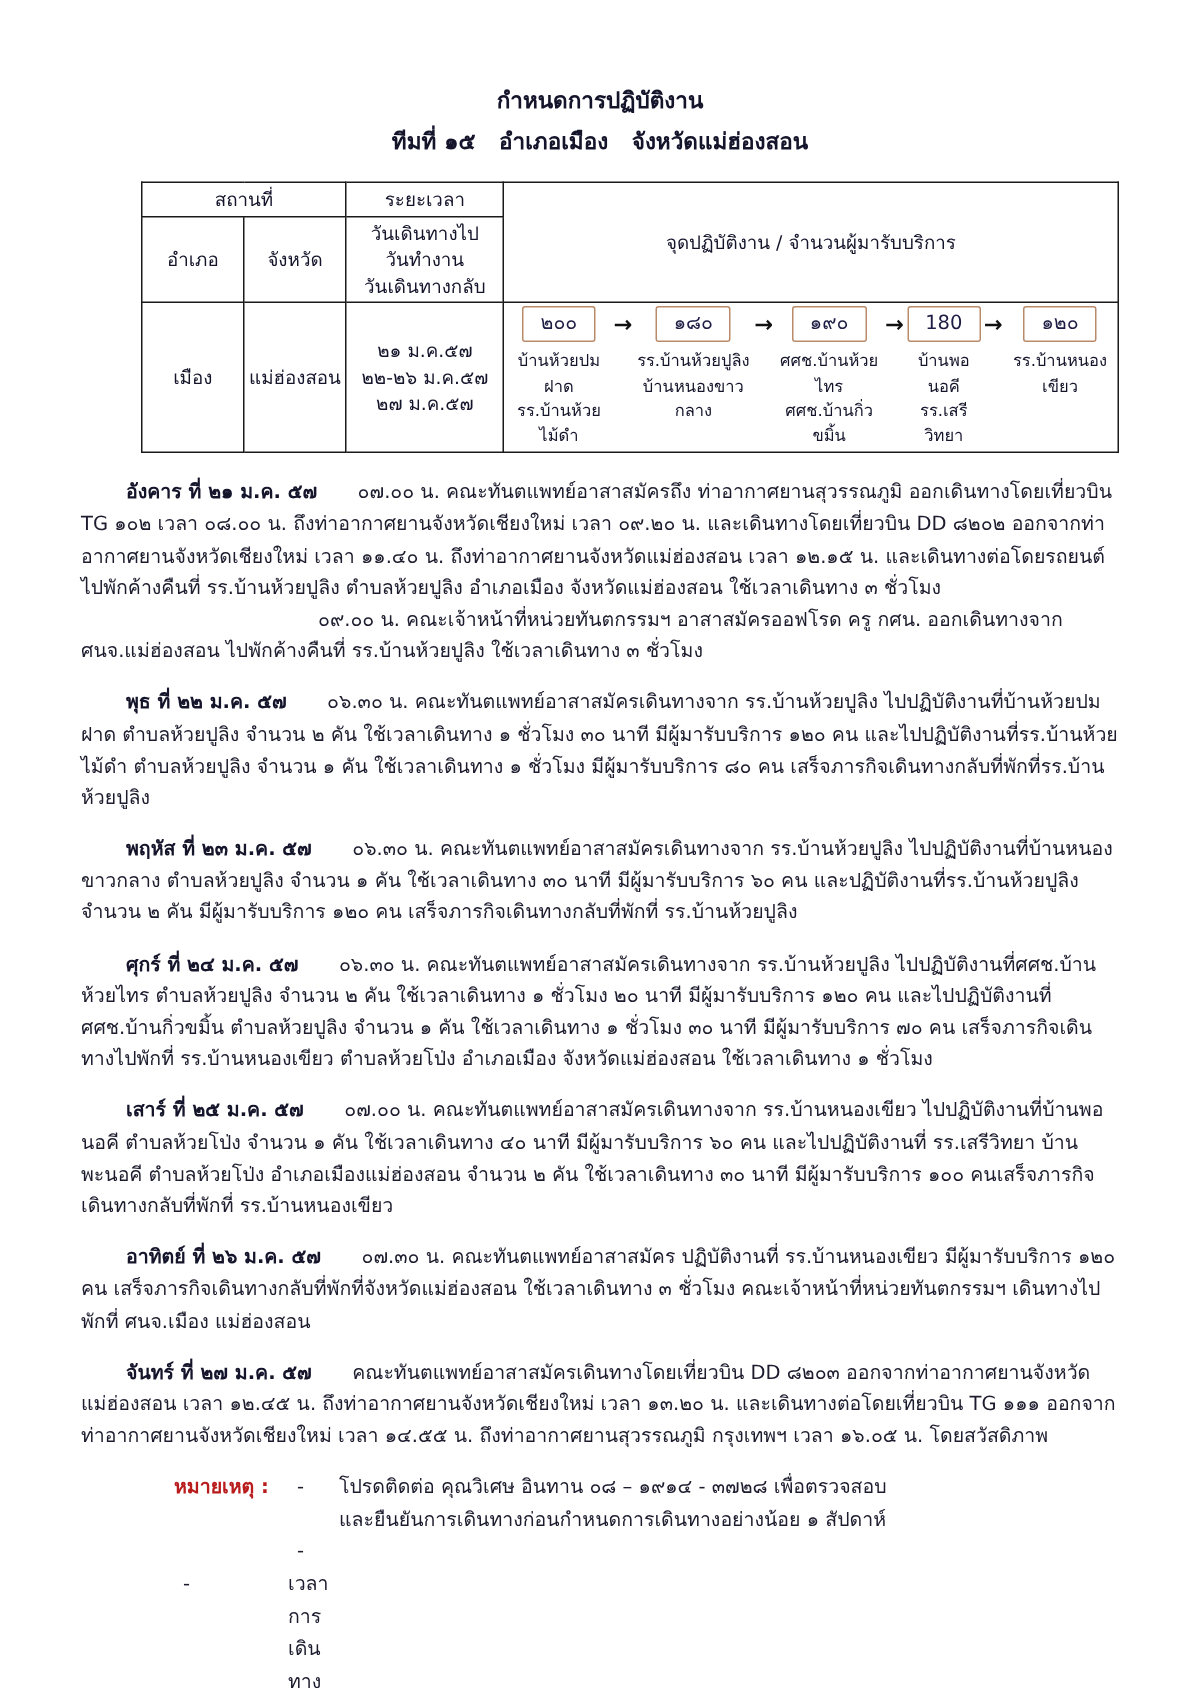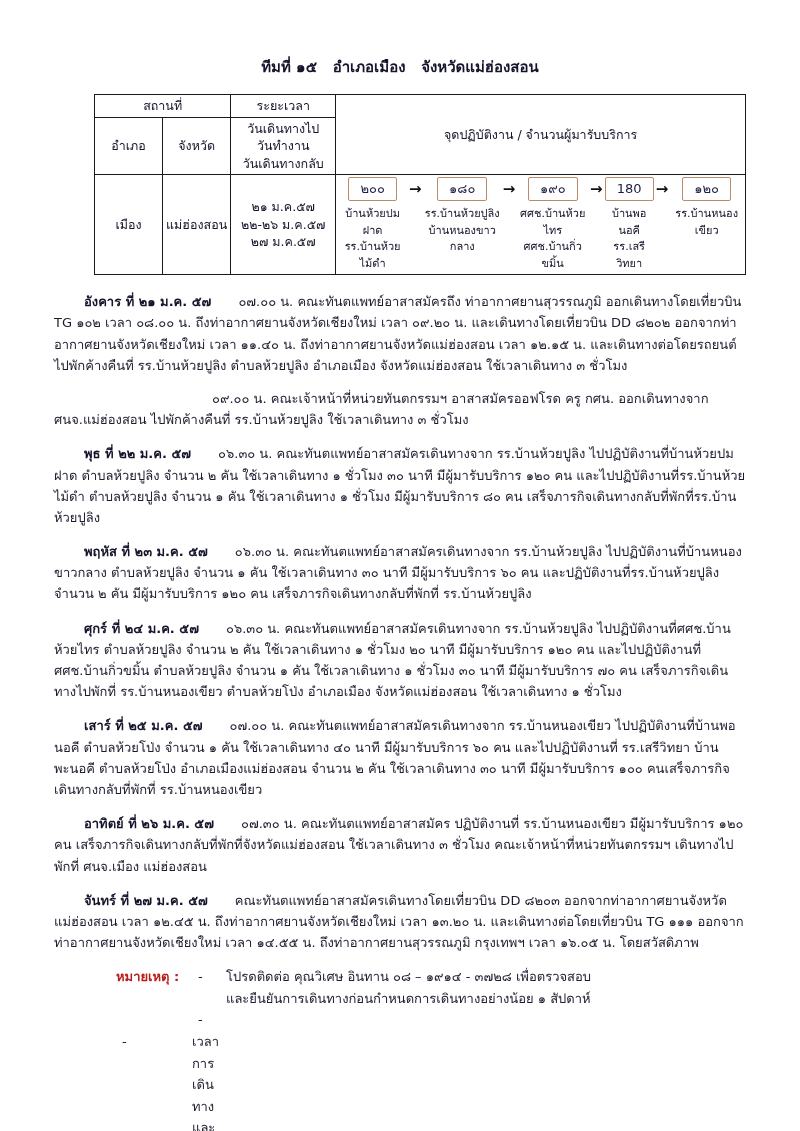--- a/index.html
+++ b/index.html
@@ -18,51 +18,52 @@
   table.sched-table{border-collapse:collapse;margin:13px 0 16px 40px;table-layout:fixed;}
   table.sched-table td{
     border:1.4px solid #1a1a1a;font-size:12.5px;text-align:center;
     padding:2px 3px;vertical-align:middle;color:#14142b;line-height:1.4;
   }
   td.c1{width:64px;} td.c2{width:60px;} td.c3{width:104px;} td.c4{width:412px;}
   .pre{white-space:pre-line;}
   td.flow-cell{padding:6px 4px 4px 4px;vertical-align:middle;}
 
   
-  .flow{display:flex;align-items:flex-start;justify-content:space-between;gap:3px;}
+  .flow{display:flex;align-items:flex-start;justify-content:flex-end;gap:3px;}
   .flow-col{display:flex;flex-direction:column;align-items:center;min-width:0;}
   .count-box{
     border:1.4px solid #b98b6b;border-radius:2px;background:#fff;
     padding:2px 11px;font-size:13px;color:#1c1c44;margin-bottom:5px;
   }
   .flow-label{font-size:11px;line-height:1.5;white-space:pre-line;color:#14142b;}
   .flow-arrow{font-size:15px;font-weight:bold;color:#111;margin-top:5px;line-height:1;}
 
   
   .sched{font-size:13px;line-height:1.63;margin-top:15px;color:#1c1c2e;text-align:left;}
   .para{text-indent:30px;margin:0 0 13px 0;}
-  .para.tight{margin-bottom:12px;}
+  .para.tight{margin-bottom:0;}
   .sub{text-indent:158px;margin:0 0 13px 0;}
   .day{font-weight:bold;color:#14142b;padding-right:27px;white-space:pre-wrap;}
 
   
   .notes{
     display:grid;grid-template-columns:76px 34px 1fr;
     font-size:13px;line-height:1.66;margin:2px 0 0 62px;color:#1c1c2e;
   }
   .notes .lbl{font-weight:bold;color:#b91c1c;}
   .notes .dash{text-align:left;padding-left:6px;}
   .notes .txt{white-space:pre-line;}
 </style>
 </head>
 <body>
 
 <div class="page">
 
   <div class="titles">
+    <div class="title-line">กำหนดการปฏิบัติงาน</div>
     <div class="title-line">ทีมที่ ๑๕   อำเภอเมือง   จังหวัดแม่ฮ่องสอน</div>
   </div>
 
   <table class="sched-table">
     <tbody>
         <tr>
       <td class="c1" colspan="2">สถานที่</td>
       <td class="c3">ระยะเวลา</td>
       <td class="c4" rowspan="2">จุดปฏิบัติงาน / จำนวนผู้มารับบริการ</td>
     </tr>

